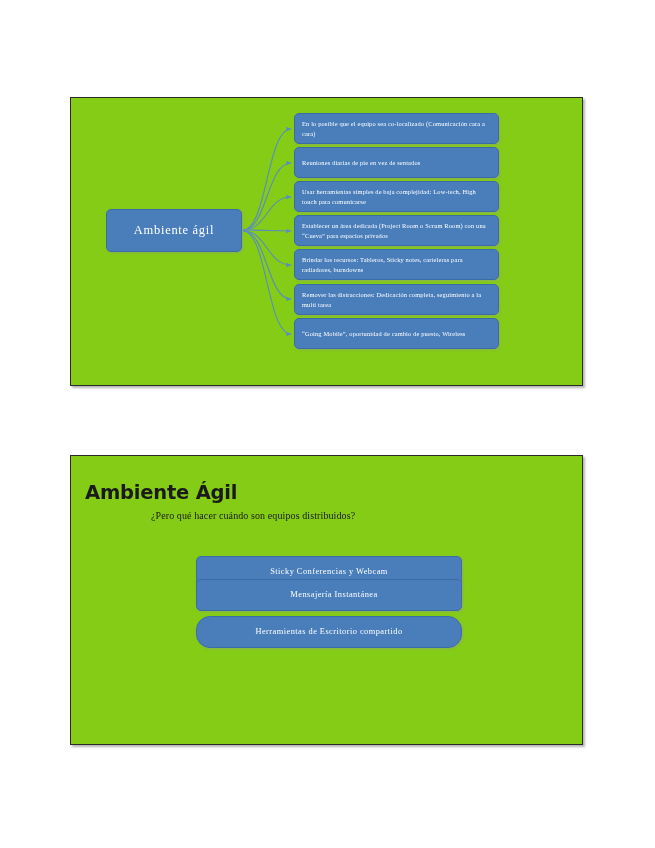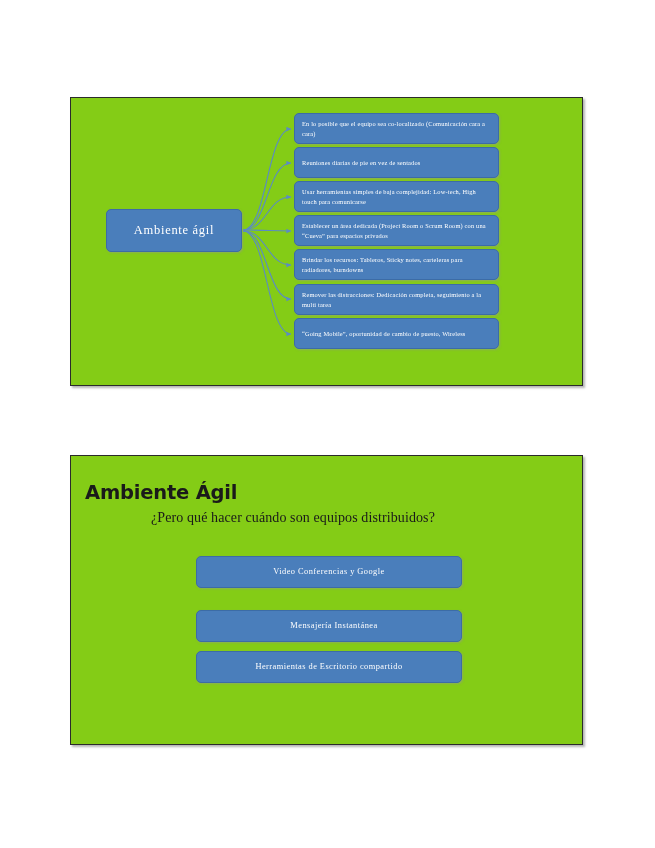--- a/index.html
+++ b/index.html
@@ -106,39 +106,39 @@
     font-family: "DejaVu Sans", "Liberation Sans", sans-serif;
     font-weight: bold;
     font-size: 19.5px;
     color: #1a1a1a;
     letter-spacing: -0.2px;
   }
   .s2-subtitle {
     position: absolute;
     left: 80px;
     top: 54px;
-    font-size: 14px;
+    font-size: 10px;
     color: #1a1a1a;
     letter-spacing: 0.1px;
   }
 
   .s2-node {
     left: 125px;
     width: 266px;
     height: 32px;
     justify-content: center;
     text-align: center;
     font-size: 8.4px;
     line-height: 11.5px;
     letter-spacing: 0.45px;
     padding: 0 6px;
   }
   .s2-0 { top: 100px; }
-  .s2-1 { top: 154px; padding-left: 16px; }
-  .s2-2 { top: 195px; }
+  .s2-1 { top: 123px; padding-left: 16px; }
+  .s2-2 { top: 160px; border-radius: 14px; }
   .s2-3 { top: 217px; }
 
   .s2-node .s2-text { display: block; width: 100%; }
 </style>
 </head>
 <body>
 
 <div class="page">
 
   <div class="slide" id="slide-1">
@@ -187,21 +187,21 @@
     </div>
 
   </div>
 
   <div class="slide" id="slide-2">
 
     <div class="s2-title">Ambiente Ágil</div>
     <div class="s2-subtitle">¿Pero qué hacer cuándo son equipos distribuidos?</div>
 
     <div class="node s2-node s2-0">
-      <span class="s2-text">Video Conferencias y Google</span>
+      <span class="s2-text">Sticky Conferencias y Webcam</span>
     </div>
     <div class="node s2-node s2-1">
       <span class="s2-text">Mensajería Instantánea</span>
     </div>
     <div class="node s2-node s2-2">
       <span class="s2-text">Herramientas de Escritorio compartido</span>
     </div>
 
   </div>
 

